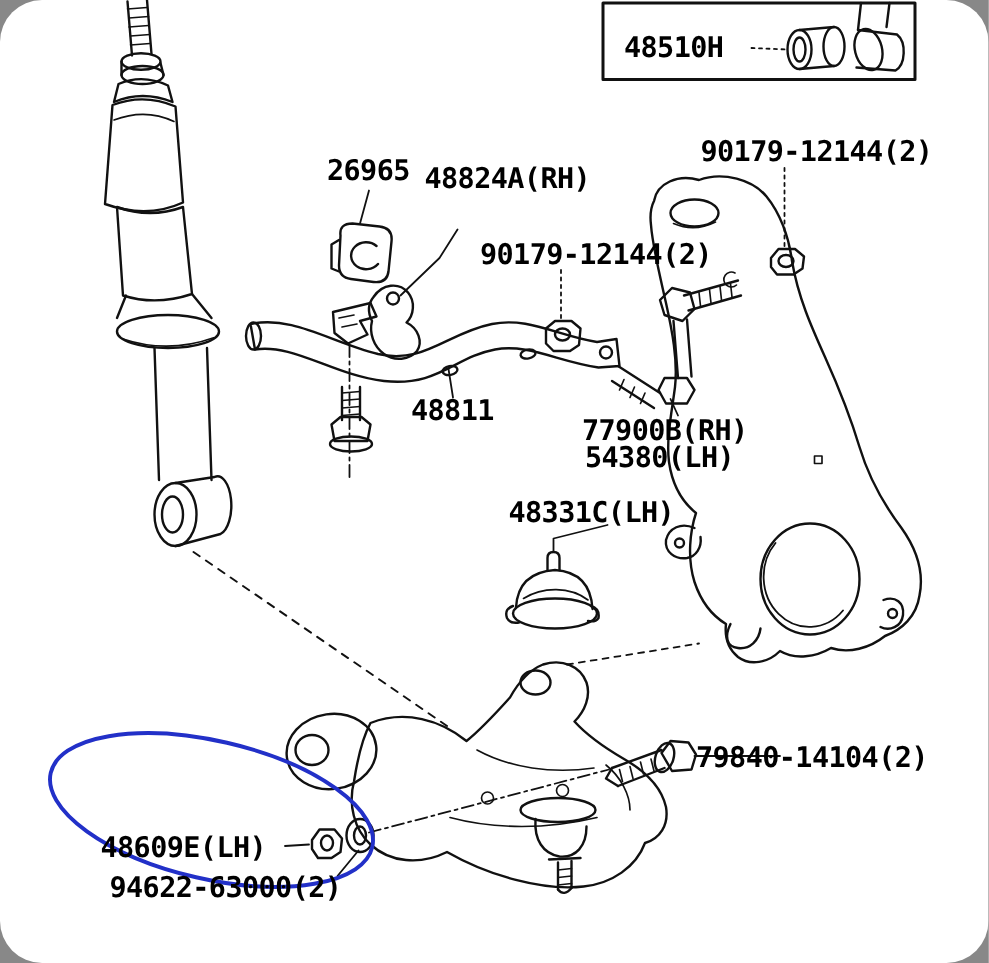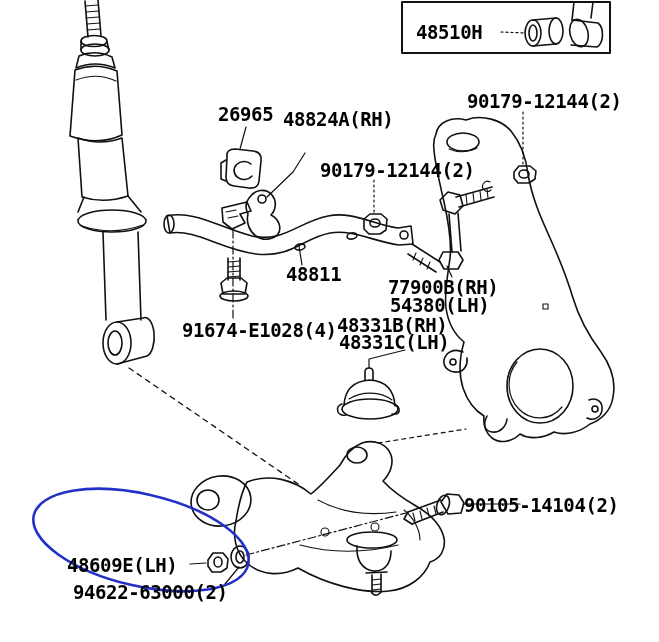--- a/index.html
+++ b/index.html
@@ -1,18 +1,18 @@
 <!DOCTYPE html>
 <html><head>
 <meta charset="utf-8">
 <style>
   html,body{margin:0;padding:0;background:#888;}
   .stage{
     position:relative;width:659px;height:642px;background:#ffffff;
-    overflow:hidden;font-family:"DejaVu Sans Mono","Liberation Mono",monospace;
+    overflow:hidden;font-family:"DejaVu Sans Mono","Liberation Mono",monospace;border-radius:28px;
   }
   .stage svg{position:absolute;left:0;top:0;}
   .part-label{
     position:absolute;font-weight:700;font-size:19px;line-height:1;
     letter-spacing:-0.4px;color:#000;white-space:nowrap;cursor:default;
   }
 </style>
 </head>
 <body>
 
@@ -182,23 +182,21 @@
 
       <ellipse cx="141" cy="540" rx="110" ry="46" transform="rotate(13 141 540)" stroke="#2230c8" stroke-width="2.6" fill="none"></ellipse>
     </g>
   </svg>
 
   <div class="part-label" style="left:416px;top:23px">48510H</div>
   <div class="part-label" style="left:218px;top:105px">26965</div>
   <div class="part-label" style="left:283px;top:110px">48824A(RH)</div>
   <div class="part-label" style="left:467px;top:92px">90179-12144(2)</div>
   <div class="part-label" style="left:320px;top:161px">90179-12144(2)</div>
-  <div class="part-label" style="left:286px;top:265px">48811</div>
+  <div class="part-label" style="left:274px;top:265px">48811</div>
   <div class="part-label" style="left:388px;top:278px">77900B(RH)</div>
   <div class="part-label" style="left:390px;top:296px">54380(LH)</div>
-  <div class="part-label" style="left:337px;top:316px">48331B(RH)</div>
   <div class="part-label" style="left:339px;top:333px">48331C(LH)</div>
-  <div class="part-label" style="left:182px;top:321px">91674-E1028(4)</div>
-  <div class="part-label" style="left:464px;top:496px">90105-14104(2)</div>
+  <div class="part-label" style="left:464px;top:496px">79840-14104(2)</div>
   <div class="part-label" style="left:67px;top:556px">48609E(LH)</div>
   <div class="part-label" style="left:73px;top:583px">94622-63000(2)</div>
 
 </div>
 
 </body></html>

